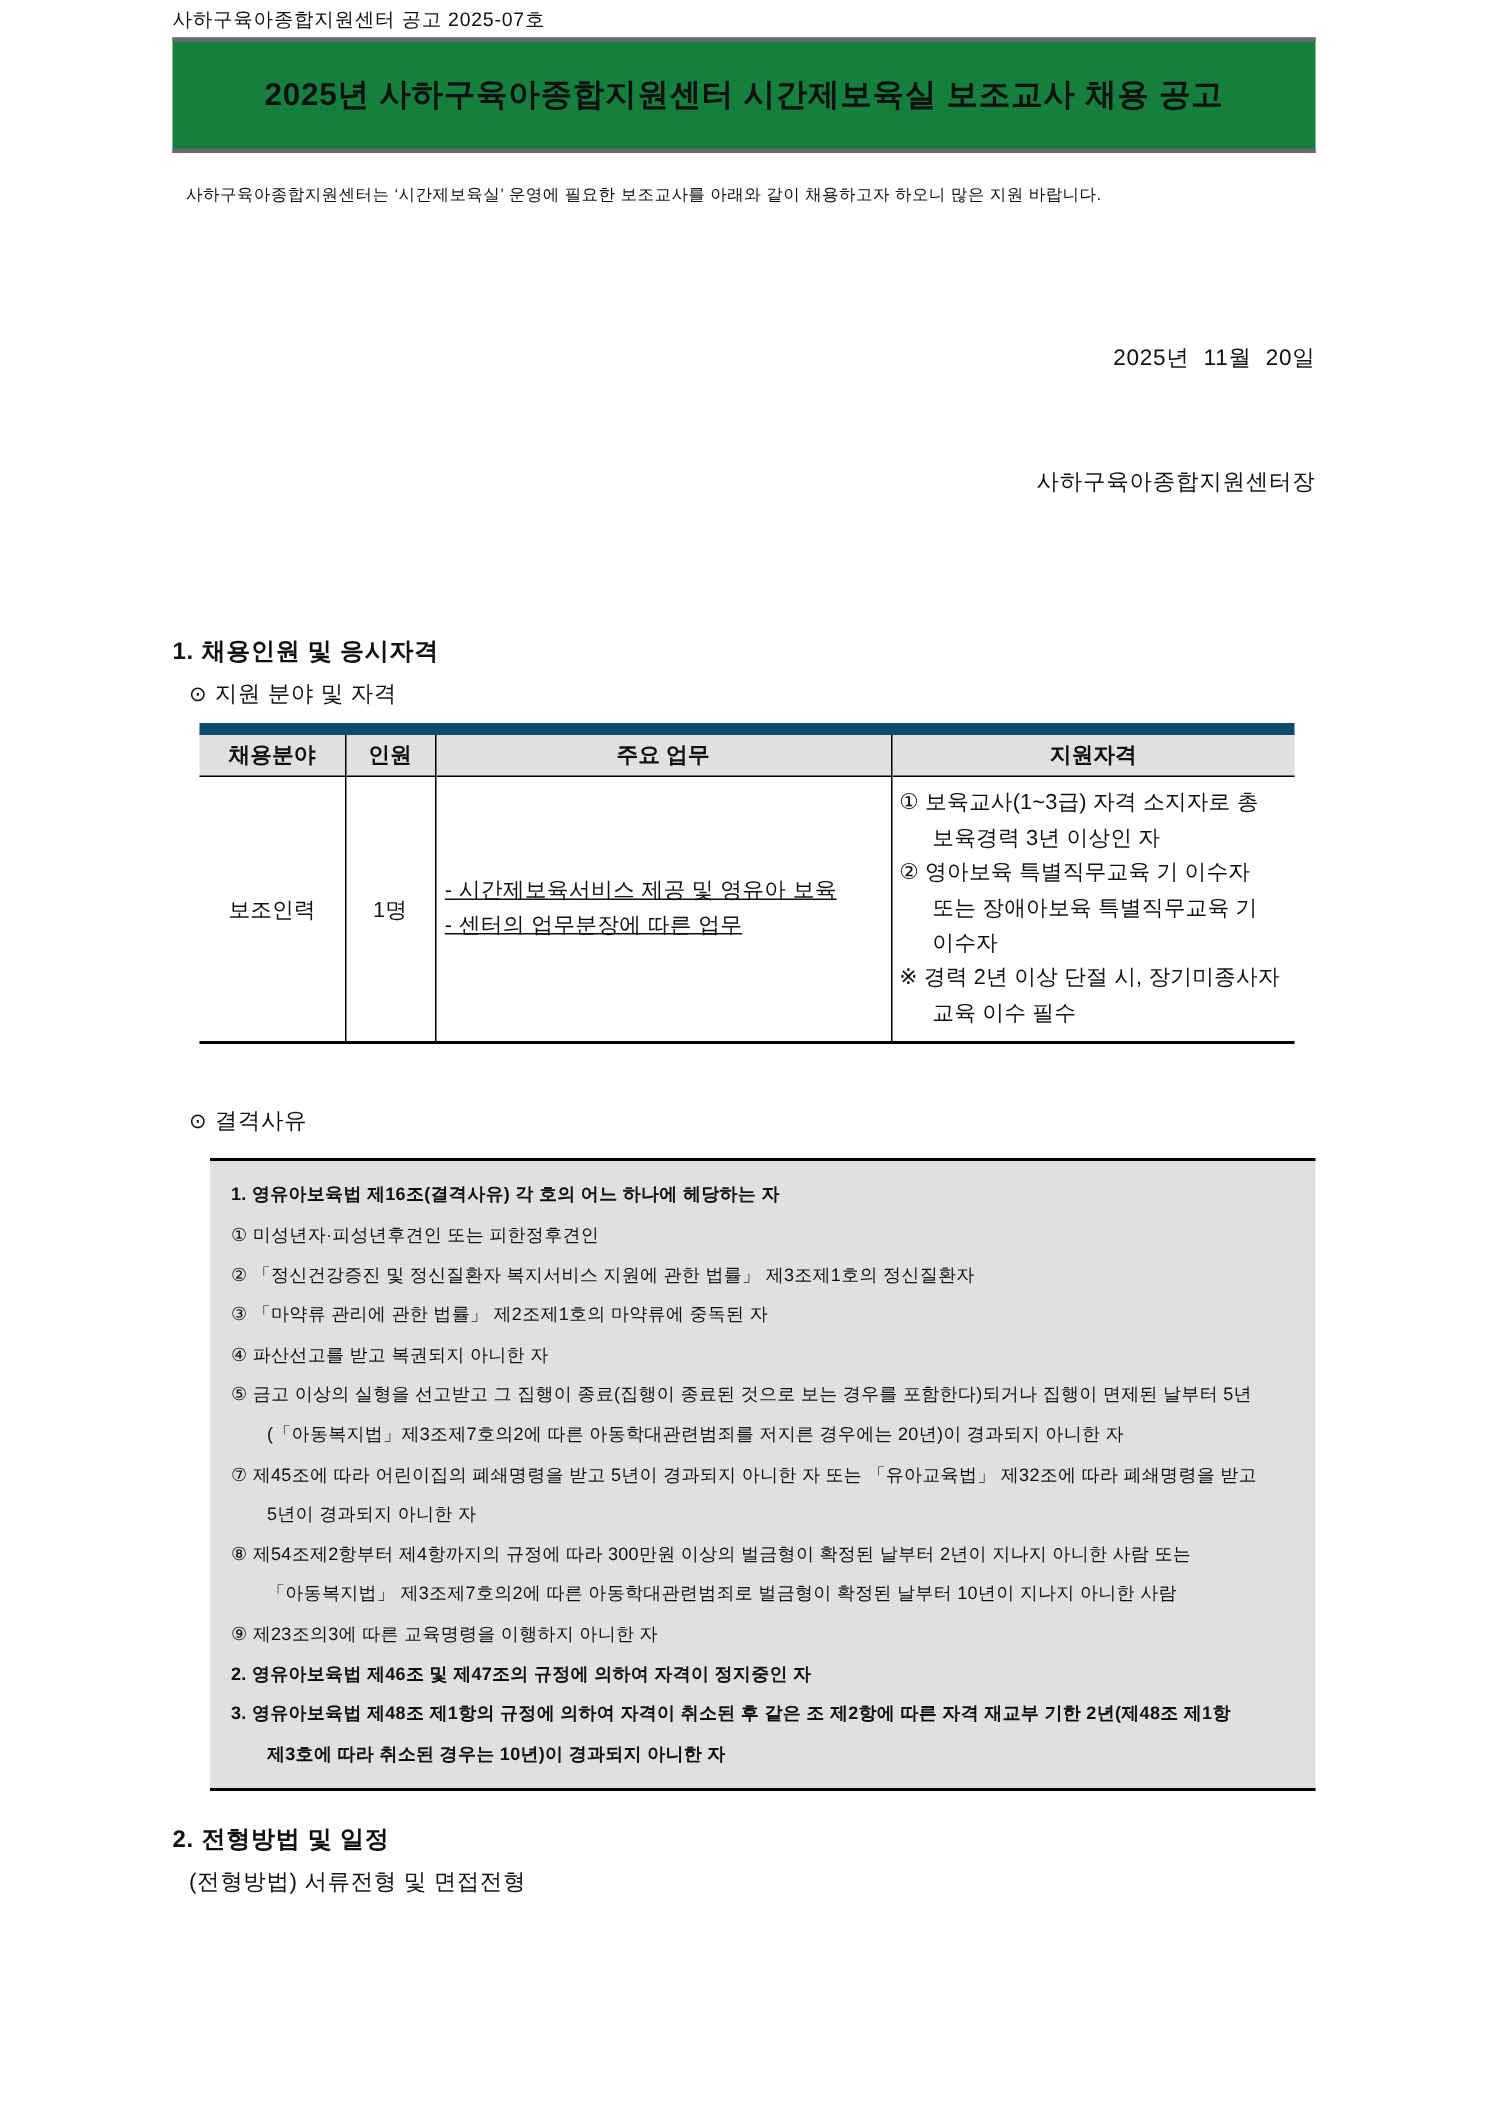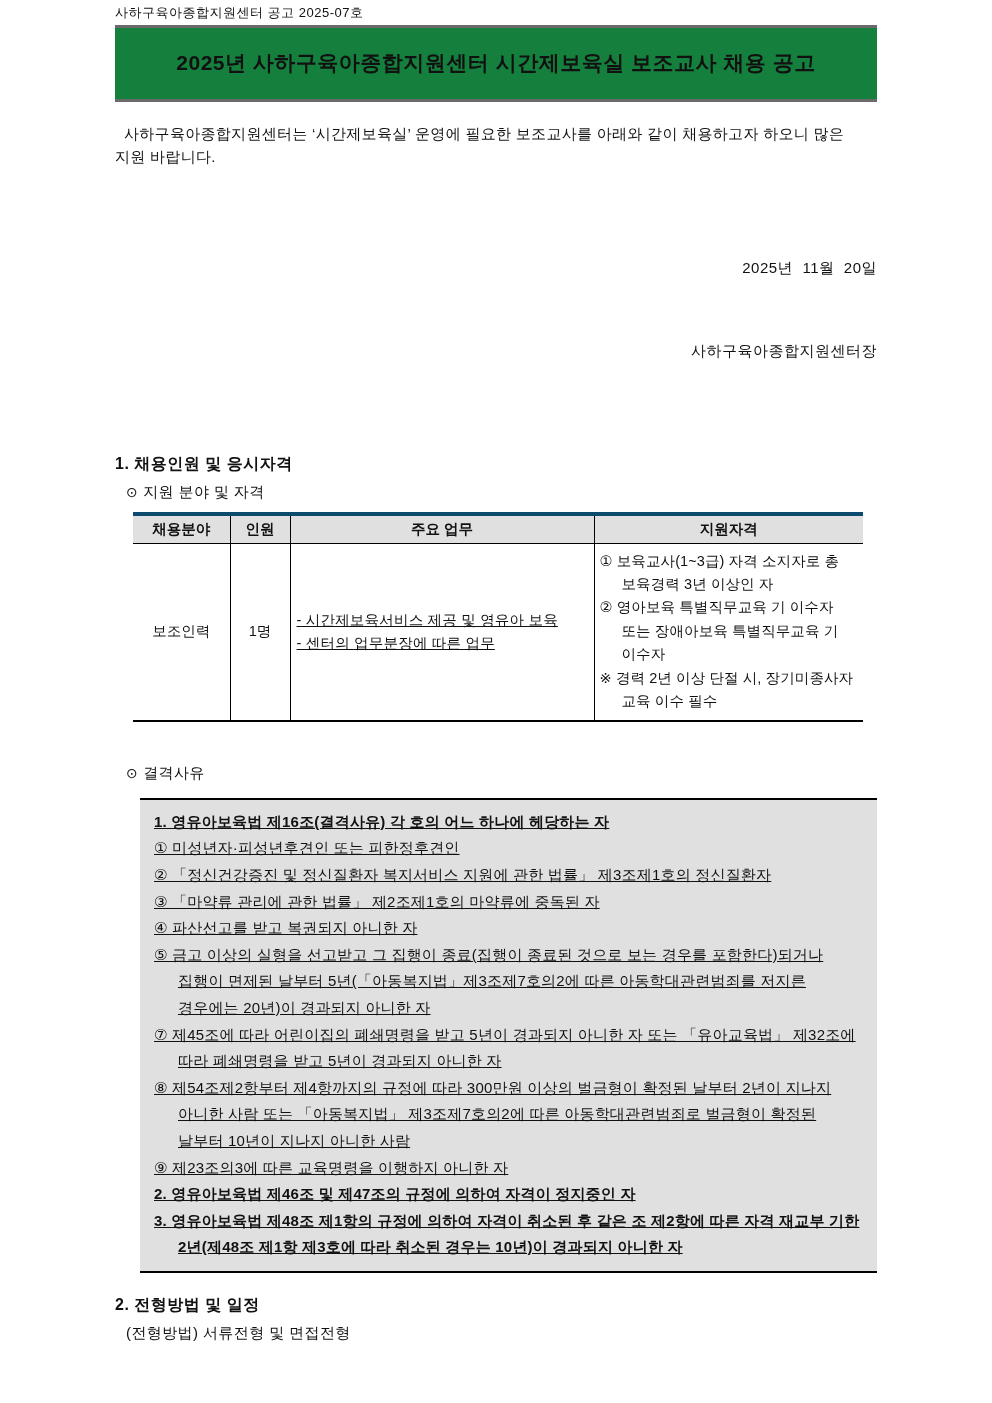--- a/index.html
+++ b/index.html
@@ -28,21 +28,21 @@
     text-align: center;
     padding: 21px 8px 22px 8px;
   }
   .title-box .title {
     font-size: 21px;
     font-weight: bold;
     letter-spacing: 0.5px;
   }
   .intro {
     margin-top: 20px;
-    font-size: 15px;
+    font-size: 11px;
     line-height: 1.55;
     text-indent: 9px;
     letter-spacing: 0.3px;
     word-break: keep-all;
   }
   .signature {
     margin-top: 30px;
     text-align: right;
     font-size: 15px;
     line-height: 1.85;
@@ -64,21 +64,21 @@
   .bullet-glyph { font-size: 14px; margin-right: 5px; }
 
   table {
     border-collapse: collapse;
     table-layout: fixed;
     margin-left: 18px;
     width: 730px;
     font-size: 14.5px;
   }
   table.bordered {
-    border-top: 4px solid #0c4a6e;
+    border-top: 8px solid #0c4a6e;
     border-bottom: 2px solid #000;
   }
   th, td {
     border-top: 1px solid #000;
     border-bottom: 1px solid #000;
     border-left: 1px solid #000;
     padding: 4px 6px;
     vertical-align: middle;
     word-break: keep-all;
   }
@@ -104,22 +104,21 @@
 
   .dq-bullet { margin-top: 42px; }
   .dq-box {
     margin-top: 15px;
     margin-left: 25px;
     width: 737px;
     background: #e0e0e0;
     border-top: 2px solid #000;
     border-bottom: 2px solid #000;
     padding: 9px 12px 10px 14px;
-    font-size: 15px;
-    text-decoration: underline;
+    font-size: 12px;
   }
   .dq-item {
     line-height: 26.6px;
     padding-left: 24px;
     text-indent: -24px;
     letter-spacing: 0.2px;
     word-break: keep-all;
   }
   .dq-item.bold { font-weight: bold; }
 

